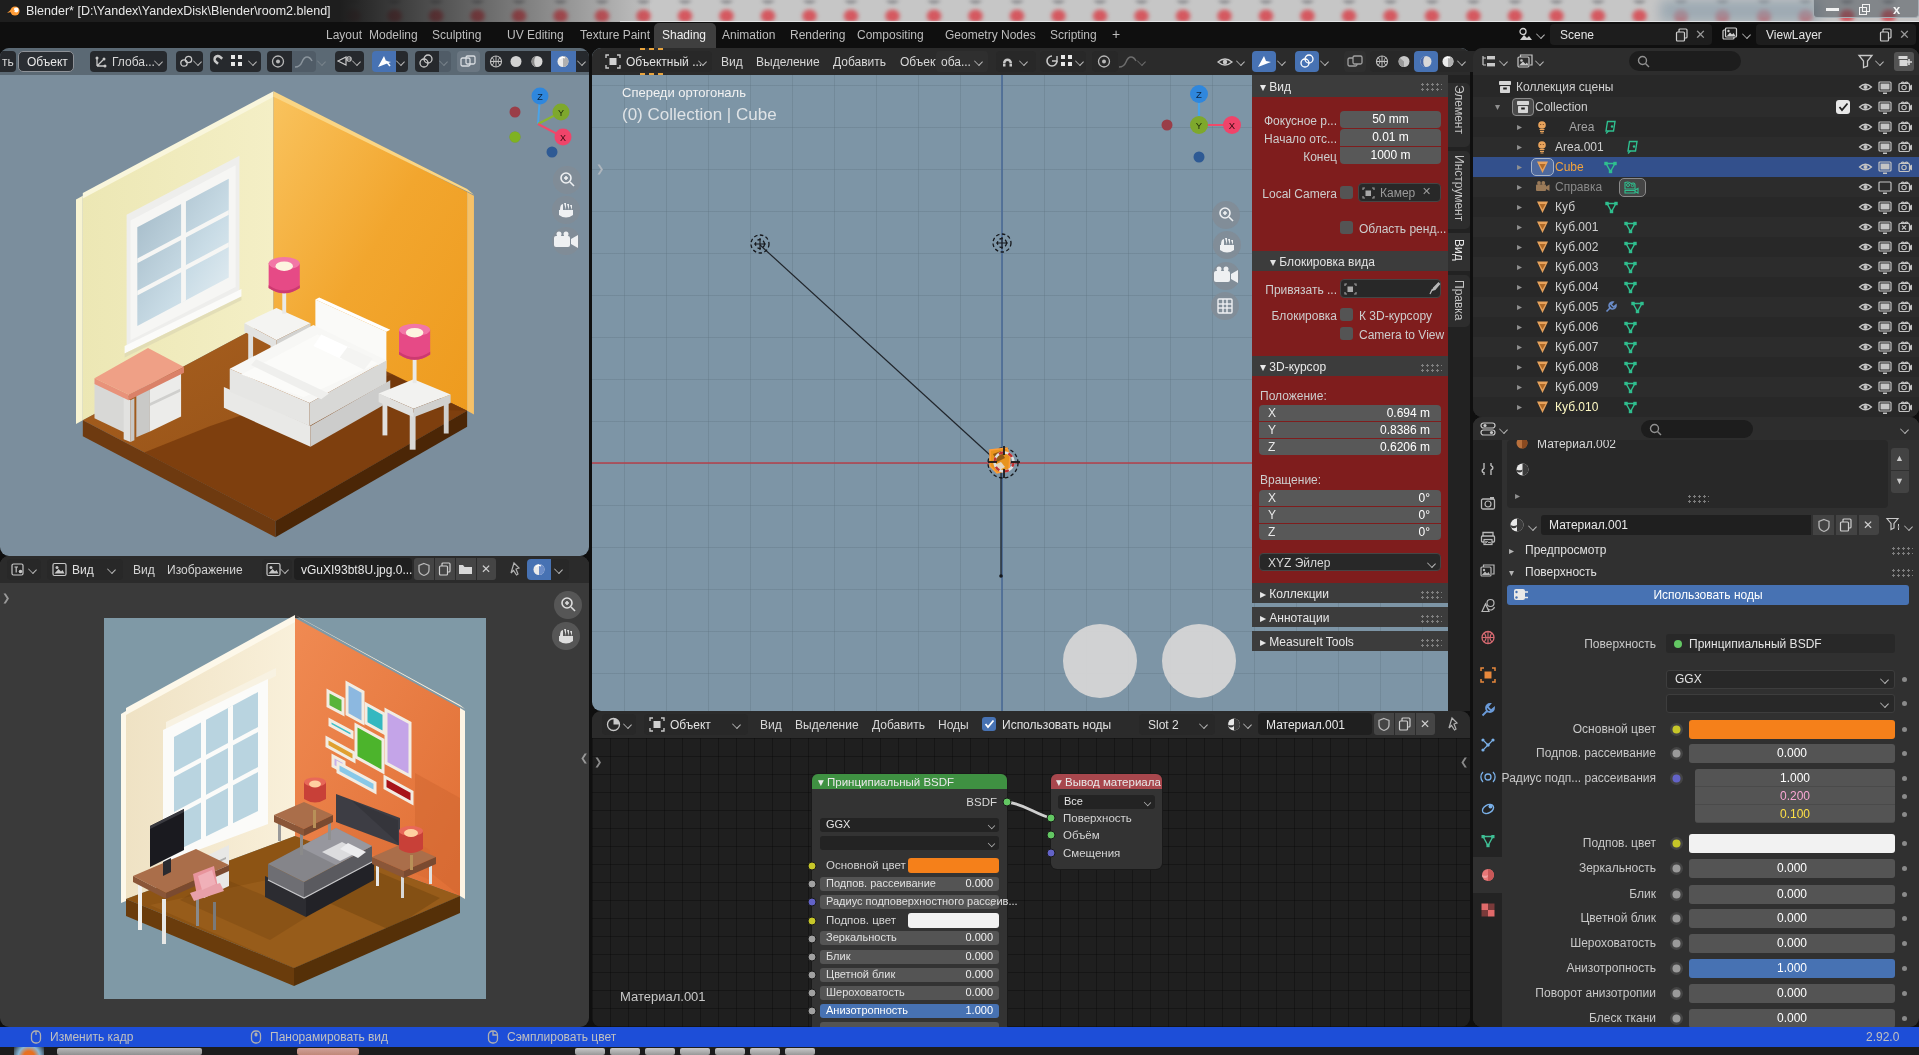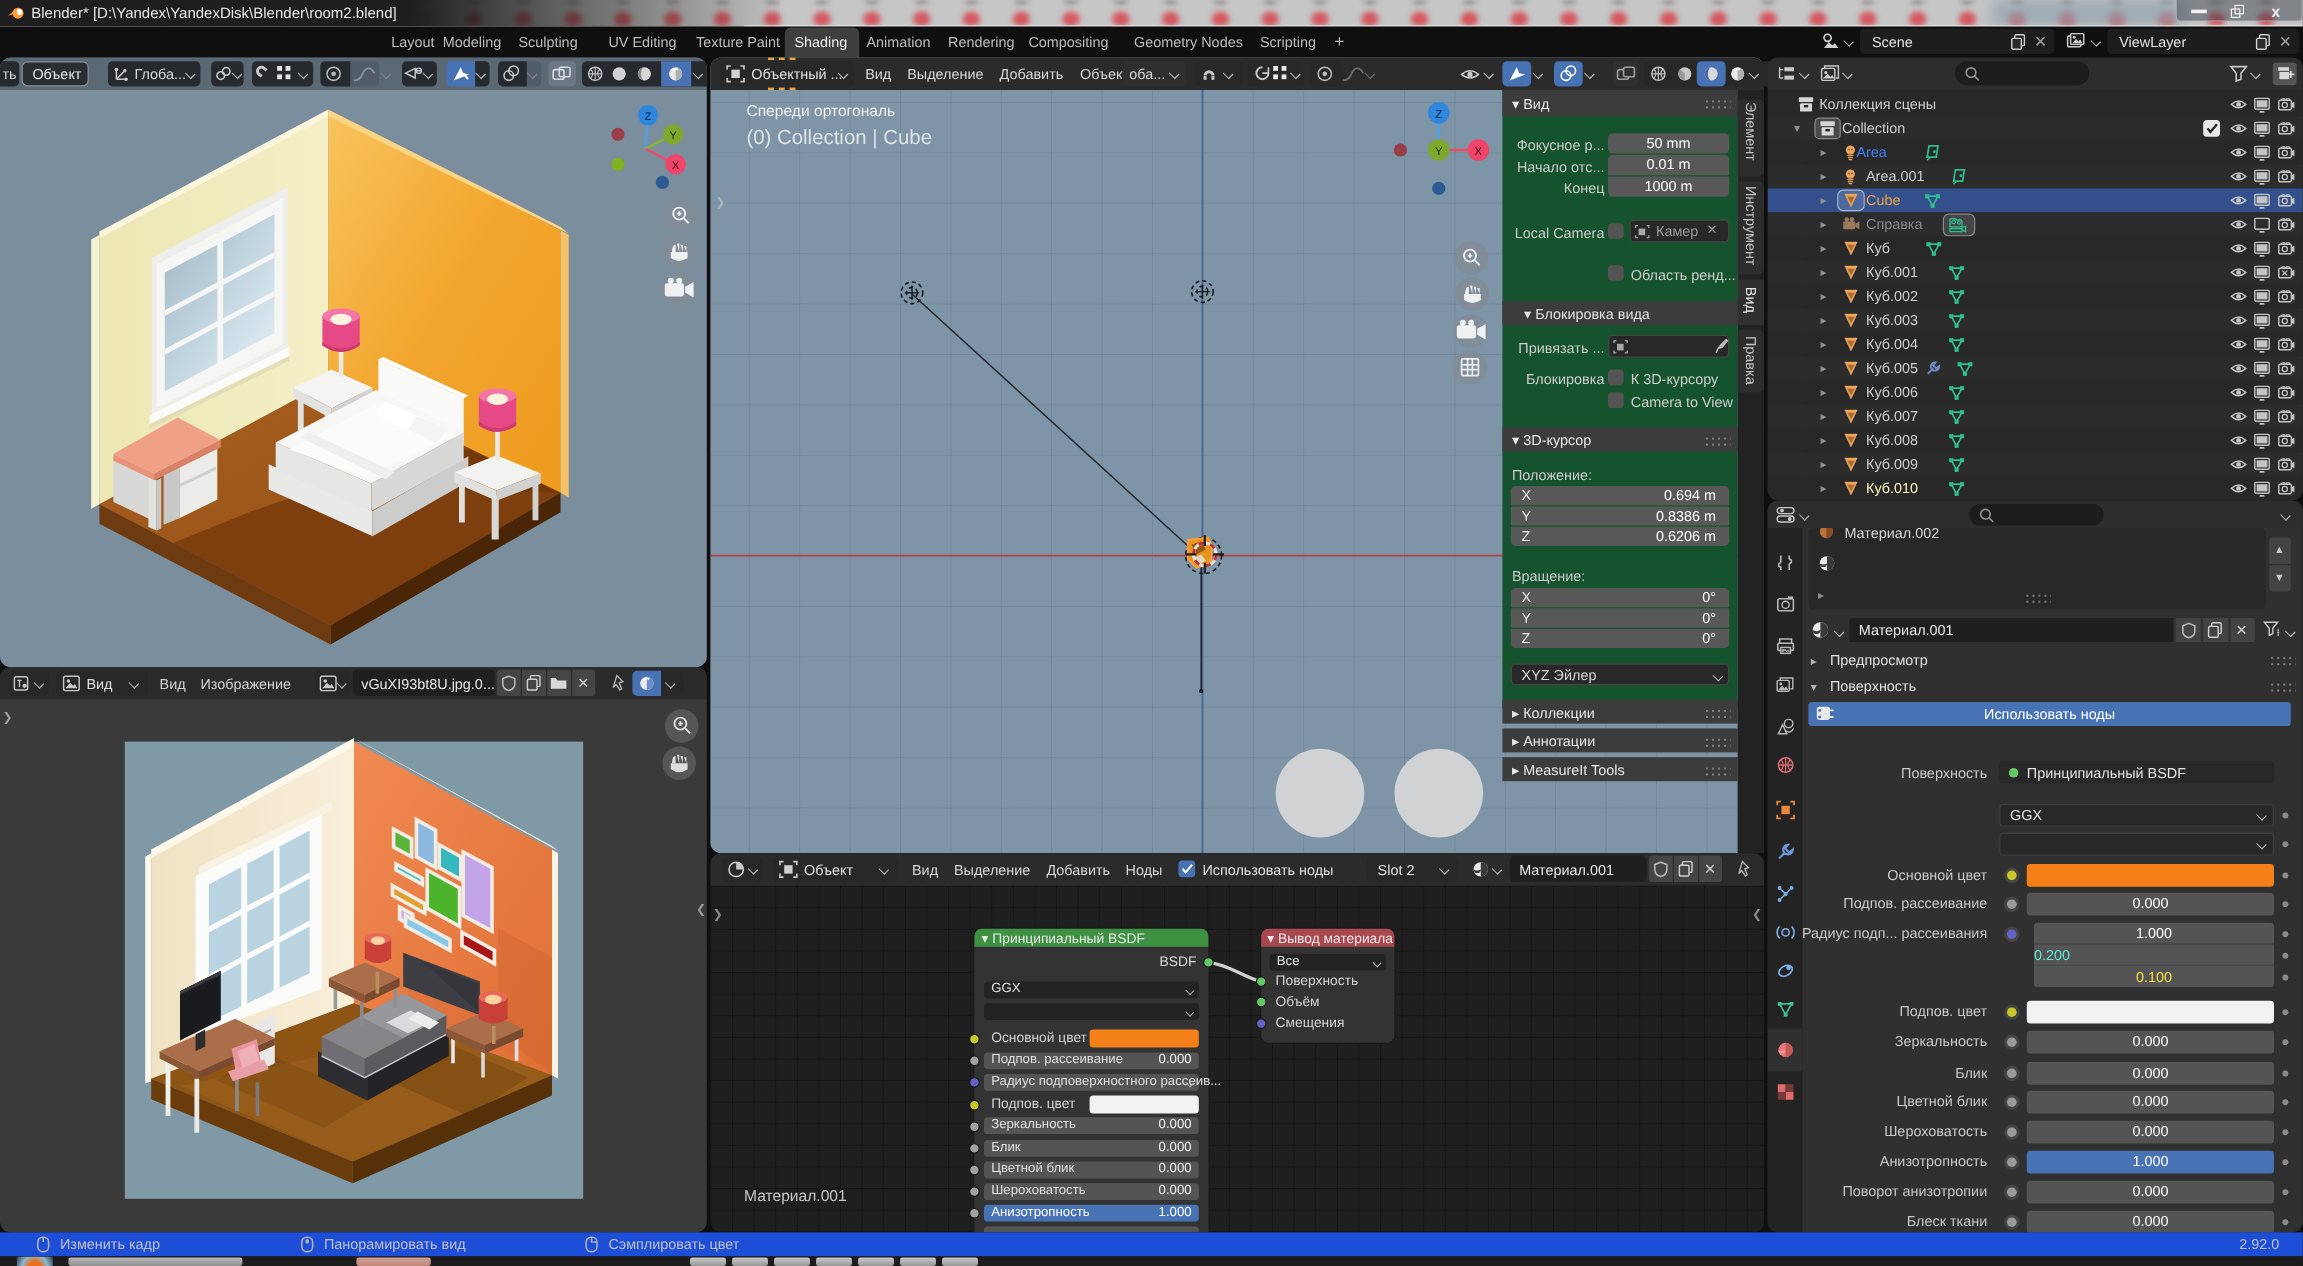--- a/index.html
+++ b/index.html
@@ -656,21 +656,21 @@
  <svg style="left:848px;top:6px" width="16" height="15" viewBox="0 0 16 15">
         <circle cx="8" cy="7.5" r="5.5" fill="#eaeaea"></circle>
         <path d="M8 2 A5.5 5.5 0 0 1 8 13 Z" fill="#b0b0b0"></path>
         <path d="M5 5 A3.5 3.5 0 0 1 10 4" stroke="#fff" stroke-width="1.4" fill="none"></path>
       </svg>
  <span class="chev" style="position:absolute;left:866px;top:10px"></span>
  <div class="abs" style="left:48px;top:0;width:26px;height:2px;background-image:linear-gradient(90deg,#e8a33d 0 5px,transparent 5px 9px);background-size:9px 2px"></div>
       <div class="abs" style="left:48px;top:25px;width:26px;height:2px;background-image:linear-gradient(90deg,#e8a33d 0 5px,transparent 5px 9px);background-size:9px 2px"></div>
 </div>
 
-<div class="abs" style="left:1252px;top:75px;width:196px;height:516px;background:#14532d;font-size:12px">
+<div class="abs" style="left:1252px;top:75px;width:196px;height:516px;background:#7f1d1d;font-size:12px">
  <div class="abs" style="left:0;top:0;width:196px;height:22px;background:#3c3c3c"></div>
  <div class="t" style="left:8px;top:5px;color:#e8e8e8">▾ Вид</div>
  <div class="dots" style="left:168px;top:7px"></div>
  <div class="t" style="left:3px;top:39px;width:82px;text-align:right;color:#cdcdcd">Фокусное р...</div>
  <div class="field" style="left:88px;top:36px;width:101px;height:17px;line-height:17px">50 mm</div>
  <div class="t" style="left:3px;top:57px;width:82px;text-align:right;color:#cdcdcd">Начало отс...</div>
  <div class="field" style="left:88px;top:54px;width:101px;height:17px;line-height:17px;border-radius:4px 4px 0 0">0.01 m</div>
  <div class="t" style="left:3px;top:75px;width:82px;text-align:right;color:#cdcdcd">Конец</div>
  <div class="field" style="left:88px;top:72px;width:101px;height:17px;line-height:17px;border-radius:0 0 4px 4px">1000 m</div>
  <div class="t" style="left:3px;top:112px;width:82px;text-align:right;color:#cdcdcd">Local Camera</div>
@@ -955,21 +955,21 @@
         <path d="M3 2.5 A1.8 1.8 0 0 1 6.5 2.5 M6.8 2.5 A1.8 1.8 0 0 1 10.3 2.5" fill="none" stroke="#c4c4c4" stroke-width="1.1"></path>
         <circle cx="6" cy="6.5" r="2.2" fill="none" stroke="#c4c4c4" stroke-width="1.1"></circle>
       </svg>
 <div class="abs" style="left:0;top:69px;width:446px;height:20px;background:#282828"></div>
 <div class="t" style="left:44px;top:73px;color:#909090;font-size:10px">▸</div>
 <svg style="left:62px;top:72px" width="14" height="14" viewBox="0 0 14 14">
         <circle cx="7" cy="5" r="3.8" fill="#e8a35c"></circle>
         <path d="M5.2 4 L6.2 5 M8.8 4 L7.8 5" stroke="#7a4a20" stroke-width="1"></path>
         <path d="M4.5 9.5 L9.5 9.5 M5 11.3 L9 11.3 M5.5 13 L8.5 13" stroke="#e8a35c" stroke-width="1.2"></path>
       </svg>
-<div class="t" style="left:74px;top:72px;color:#3b82f6">Area</div>
+<div class="t" style="left:96px;top:72px;color:#a3a3a3">Area</div>
 <svg style="left:130px;top:72px" width="15" height="15" viewBox="0 0 15 15">
         <path d="M4.5 1.5 L12 1.5 L10.5 11 L3 11 Z" fill="none" stroke="#2fbf8f" stroke-width="1.4"></path>
         <circle cx="9" cy="6.5" r="1.2" fill="#2fbf8f"></circle>
         <line x1="3" y1="13.5" x2="5.5" y2="11" stroke="#2fbf8f" stroke-width="1.2"></line>
       </svg>
 <svg style="left:385px;top:73px" width="15" height="12" viewBox="0 0 15 12">
         <path d="M1.5 6 Q7.5 0.5 13.5 6 Q7.5 11.5 1.5 6 Z" fill="none" stroke="#c4c4c4" stroke-width="1.2"></path>
         <circle cx="7.5" cy="6" r="2" fill="#c4c4c4"></circle>
       </svg>
 <svg style="left:405px;top:73px" width="15" height="13" viewBox="0 0 15 13">
@@ -1561,21 +1561,21 @@
 <div class="abs" style="left:429px;top:334px;width:5px;height:5px;background:#8a8a8a;border-radius:50%"></div>
 <div class="t" style="left:0;top:354px;width:183px;text-align:right;color:#c8c8c8;overflow:hidden">Радиус подп... рассеивания</div>
 <svg style="left:196px;top:354px" width="15" height="15" viewBox="0 0 15 15">
         <circle cx="7.5" cy="7.5" r="6.5" fill="#444444"></circle>
         <circle cx="7.5" cy="7.5" r="4" fill="#6363c7"></circle>
       </svg>
 <div class="abs" style="left:222px;top:352px;width:200px;height:18px;background:#545454;border-radius:3px 3px 0 0;border-bottom:1px solid #4a4a4a"></div>
 <div class="t" style="left:222px;top:354px;width:200px;text-align:center;color:#fff">1.000</div>
 <div class="abs" style="left:429px;top:359px;width:5px;height:5px;background:#8a8a8a;border-radius:50%"></div>
 <div class="abs" style="left:222px;top:370px;width:200px;height:18px;background:#545454;border-radius:0;border-bottom:1px solid #4a4a4a"></div>
-<div class="t" style="left:222px;top:372px;width:200px;text-align:left;color:#5eead4">0.200</div>
+<div class="t" style="left:222px;top:372px;width:200px;text-align:center;color:#f9a8d4">0.200</div>
 <div class="abs" style="left:429px;top:377px;width:5px;height:5px;background:#8a8a8a;border-radius:50%"></div>
 <div class="abs" style="left:222px;top:388px;width:200px;height:18px;background:#545454;border-radius:0 0 3px 3px;border-bottom:1px solid #4a4a4a"></div>
 <div class="t" style="left:222px;top:390px;width:200px;text-align:center;color:#fde047">0.100</div>
 <div class="abs" style="left:429px;top:395px;width:5px;height:5px;background:#8a8a8a;border-radius:50%"></div>
 <div class="t" style="left:0;top:419px;width:183px;text-align:right;color:#c8c8c8;overflow:hidden">Подпов. цвет</div>
 <svg style="left:196px;top:419px" width="15" height="15" viewBox="0 0 15 15">
         <circle cx="7.5" cy="7.5" r="6.5" fill="#444444"></circle>
         <circle cx="7.5" cy="7.5" r="4" fill="#c7c729"></circle>
       </svg>
 <div class="abs" style="left:216px;top:417px;width:206px;height:19px;background:#f2f2f2;border-radius:3px"></div>

